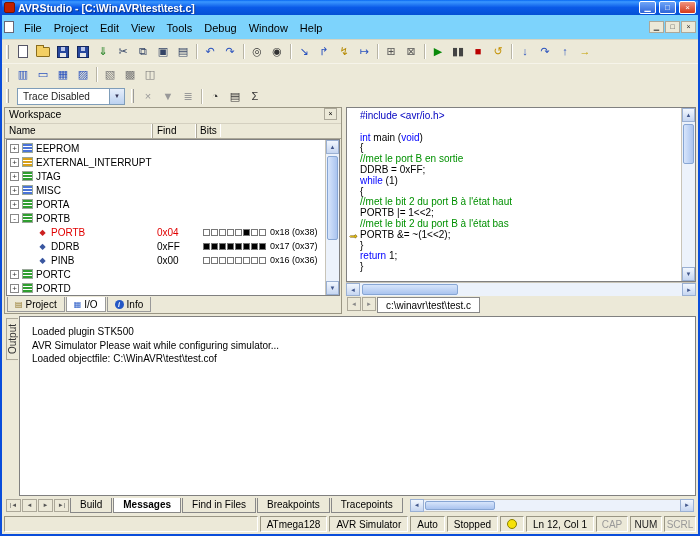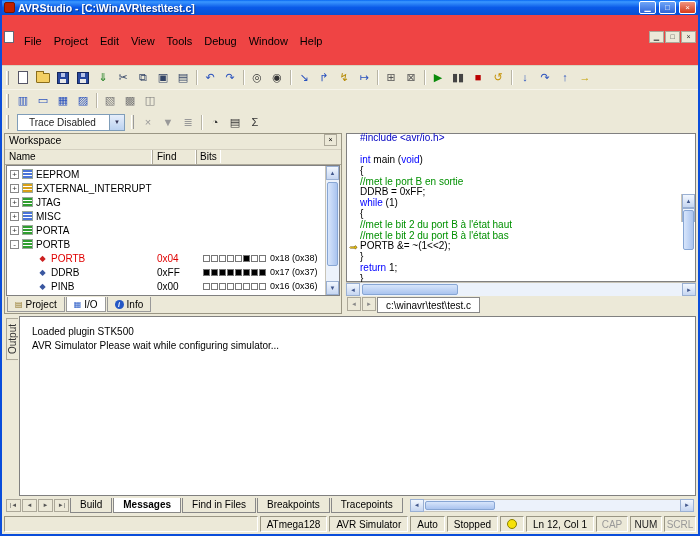--- a/index.html
+++ b/index.html
@@ -7,21 +7,21 @@
   .window{width:700px;height:536px;display:flex;flex-direction:column;border:2px solid #0a4ddb;border-top:none;background:#ECE9D8;}
 
   
   .titlebar{flex:0 0 15px;background:linear-gradient(180deg,#0767f2 0%,#3a97ff 12%,#0a5ae8 50%,#0450d4 100%);display:flex;align-items:center;gap:3px;padding:0 2px;}
   .app-icon{width:11px;height:11px;background:#c22000;border:1px solid #7c1400;border-radius:2px;flex:0 0 11px;}
   .title-text{flex:1;color:#fff;font-size:10.5px;font-weight:bold;text-shadow:1px 1px 0 #103a8c;white-space:nowrap;overflow:hidden;}
   .tbtn{width:17px;height:13px;border:1px solid #fff;border-radius:2px;background:linear-gradient(180deg,#6ea5f8,#2f65d8);color:#fff;font-size:8px;line-height:11px;text-align:center;}
   .tbtn.close{background:linear-gradient(180deg,#f09580,#d63a1a);}
 
   
-  .menubar{flex:0 0 16px;display:flex;align-items:flex-start;background:#ef4444;border-bottom:1px solid #d8d4c0;padding:16px 2px;}
+  .menubar{flex:0 0 16px;display:flex;align-items:center;background:#7dd3fc;border-bottom:1px solid #d8d4c0;padding:3px 2px;}
   .mdi-doc{width:10px;height:12px;background:#fff;border:1px solid #667;margin-right:4px;flex:0 0 10px;}
   .menu-item{font-size:11px;padding:1px 6px;color:#000;white-space:nowrap;}
   .mdi-ctrls{margin-left:auto;display:flex;gap:1px;}
   .mdi-btn{width:15px;height:12px;background:#ECE9D8;border:1px solid #aca899;font-size:7px;text-align:center;line-height:10px;color:#333;}
 
   
   .toolbar{display:flex;align-items:center;background:#ECE9D8;padding:1px 2px;}
   #tb1{flex:0 0 24px;border-bottom:1px solid #f6f4ea;}
   #tb2{flex:0 0 19px;}
   .tb3{flex:0 0 22px;}
@@ -29,21 +29,21 @@
   .tb-btn{width:20px;height:19px;display:flex;align-items:center;justify-content:center;border:1px solid transparent;border-radius:2px;flex:0 0 20px;}
   .tb-glyph{font-size:11px;line-height:1;}
   .tb-sep{width:1px;height:15px;background:#b9b5a5;box-shadow:1px 0 0 #fff;margin:0 3px;flex:0 0 1px;}
   .shape-page{width:10px;height:13px;background:#fff;border:1px solid #556;}
   .shape-folder{width:14px;height:10px;background:#f3cf63;border:1px solid #8a6d1c;border-radius:1px;position:relative;}
   .shape-folder::before{content:"";position:absolute;top:-3px;left:-1px;width:6px;height:2px;background:#f3cf63;border:1px solid #8a6d1c;border-bottom:none;}
   .shape-disk,.shape-disk2{width:12px;height:12px;background:#27479e;border:1px solid #14265c;position:relative;}
   .shape-disk::after,.shape-disk2::after{content:"";position:absolute;left:2px;top:6px;width:6px;height:4px;background:#e8e8e8;}
   .shape-disk::before,.shape-disk2::before{content:"";position:absolute;left:3px;top:0;width:4px;height:4px;background:#b8c4e8;}
   .combo{width:108px;height:17px;background:#fff;border:1px solid #7f9db9;display:flex;align-items:center;margin:0 4px;}
-  .combo-text{flex:1;font-size:10px;padding-left:11px;color:#222;white-space:nowrap;}
+  .combo-text{flex:1;font-size:10px;padding-left:5px;color:#222;white-space:nowrap;}
   .combo-btn{width:15px;height:15px;background:linear-gradient(180deg,#e6eefb,#bcd2f0);border-left:1px solid #7f9db9;font-size:6px;display:flex;align-items:center;justify-content:center;color:#335;}
 
   
   .main{flex:1;display:flex;padding:0 2px;min-height:0;}
   .left-pane{width:338px;flex:0 0 338px;display:flex;flex-direction:column;border:1px solid #9a9684;background:#ECE9D8;}
   .ws-header{flex:0 0 16px;display:flex;align-items:flex-start;font-size:10.5px;padding:0 4px;border-bottom:1px solid #d4d0c0;}
   .ws-close{margin-left:auto;width:13px;height:12px;border:1px solid #aca899;font-size:7px;text-align:center;line-height:10px;}
   .tree-cols{flex:0 0 15px;display:flex;background:#ECE9D8;border-bottom:1px solid #aca899;font-size:10px;}
   .col{padding:1px 4px;border-right:1px solid #aca899;box-shadow:inset -1px 0 0 #fff;white-space:nowrap;}
   .col.name{width:148px;flex:0 0 148px;}
@@ -64,21 +64,21 @@
   .tree-addr{position:absolute;left:263px;font-size:9px;white-space:nowrap;}
   .left-tabs{flex:0 0 17px;display:flex;align-items:stretch;background:#ECE9D8;padding:1px 2px;gap:1px;}
   .ltab{display:flex;align-items:center;gap:3px;padding:0 7px;font-size:10px;border:1px solid #999;border-top:none;background:#ECE9D8;}
   .ltab.active{background:#fff;}
   .ltab-glyph{font-size:8px;}
   .ltab-glyph.circle{width:9px;height:9px;border-radius:50%;background:#2457c5;color:#fff;font-size:7px;line-height:9px;text-align:center;font-weight:bold;font-style:italic;}
   .splitter{flex:0 0 4px;}
 
   
   .editor-pane{flex:1;display:flex;flex-direction:column;min-width:0;}
-  .editor-body{flex:1;display:flex;border:1px solid #808080;background:#fff;min-height:0;align-items:center;}
+  .editor-body{flex:1;display:flex;border:1px solid #808080;background:#fff;min-height:0;}
   .code{flex:1;font-family:"DejaVu Sans Mono","Liberation Mono",monospace;font-size:10px;line-height:10.8px;padding-top:3px;overflow:hidden;}
   .code-line{display:flex;height:10.8px;white-space:pre;}
   .code-margin{flex:0 0 13px;position:relative;}
   .cur-arrow{position:absolute;left:1px;top:-1px;font-size:11px;font-weight:bold;color:#ffd800;text-shadow:1px 0 #806000,-1px 0 #806000,0 1px #806000,0 -1px #806000;}
   .tok-pre{color:#0000c0;}
   .tok-kw{color:#0000ff;}
   .tok-com{color:#009000;}
   .tok-pl{color:#000;}
 
   
@@ -448,20 +448,21 @@
         <div class="code" id="code">
             <div class="code-line"><span class="code-margin"></span><span class="code-text"><span class="tok-pre">#include &lt;avr/io.h&gt;</span></span></div>
             <div class="code-line"><span class="code-margin"></span><span class="code-text">&nbsp;</span></div>
             <div class="code-line"><span class="code-margin"></span><span class="code-text"><span class="tok-kw">int</span><span class="tok-pl"> main (</span><span class="tok-kw">void</span><span class="tok-pl">)</span></span></div>
             <div class="code-line"><span class="code-margin"></span><span class="code-text"><span class="tok-pl">{</span></span></div>
             <div class="code-line"><span class="code-margin"></span><span class="code-text"><span class="tok-com">//met le port B en sortie</span></span></div>
             <div class="code-line"><span class="code-margin"></span><span class="code-text"><span class="tok-pl">DDRB = 0xFF;</span></span></div>
             <div class="code-line"><span class="code-margin"></span><span class="code-text"><span class="tok-kw">while</span><span class="tok-pl"> (1)</span></span></div>
             <div class="code-line"><span class="code-margin"></span><span class="code-text"><span class="tok-pl">{</span></span></div>
             <div class="code-line"><span class="code-margin"></span><span class="code-text"><span class="tok-com">//met le bit 2 du port B à l'état haut</span></span></div>
+            <div class="code-line"><span class="code-margin"></span><span class="code-text"><span class="tok-pl">PORTB |= 1&lt;&lt;2;</span></span></div>
             <div class="code-line"><span class="code-margin"></span><span class="code-text"><span class="tok-com">//met le bit 2 du port B à l'état bas</span></span></div>
             <div class="code-line"><span class="code-margin"><span class="cur-arrow">→</span></span><span class="code-text"><span class="tok-pl">PORTB &amp;= ~(1&lt;&lt;2);</span></span></div>
             <div class="code-line"><span class="code-margin"></span><span class="code-text"><span class="tok-pl">}</span></span></div>
             <div class="code-line"><span class="code-margin"></span><span class="code-text"><span class="tok-kw">return</span><span class="tok-pl"> 1;</span></span></div>
             <div class="code-line"><span class="code-margin"></span><span class="code-text"><span class="tok-pl">}</span></span></div>
           </div>
         <div class="vscroll">
           <span class="sb-btn">▲</span>
           <span class="sb-track">
               <span class="sb-thumb" style="top:2px;height:40px;"></span>
@@ -485,20 +486,21 @@
   </div>
 
   <div class="output-pane">
     <div class="out-row">
       <div class="out-side">
         <span class="out-side-text">Output</span>
       </div>
       <div class="out-text" id="outLines">
           <div class="out-line">Loaded plugin STK500</div>
           <div class="out-line">AVR Simulator Please wait while configuring simulator...</div>
+          <div class="out-line">Loaded objectfile: C:\WinAVR\test\test.cof</div>
         </div>
     </div>
     <div class="out-tabbar">
       <span class="onav">|◄</span>
       <span class="onav">◄</span>
       <span class="onav">►</span>
       <span class="onav">►|</span>
       <span id="outTabs" style="display:flex;gap:1px;text-align:center;">
           <span class="otab">Build</span>
           <span class="otab active">Messages</span>

